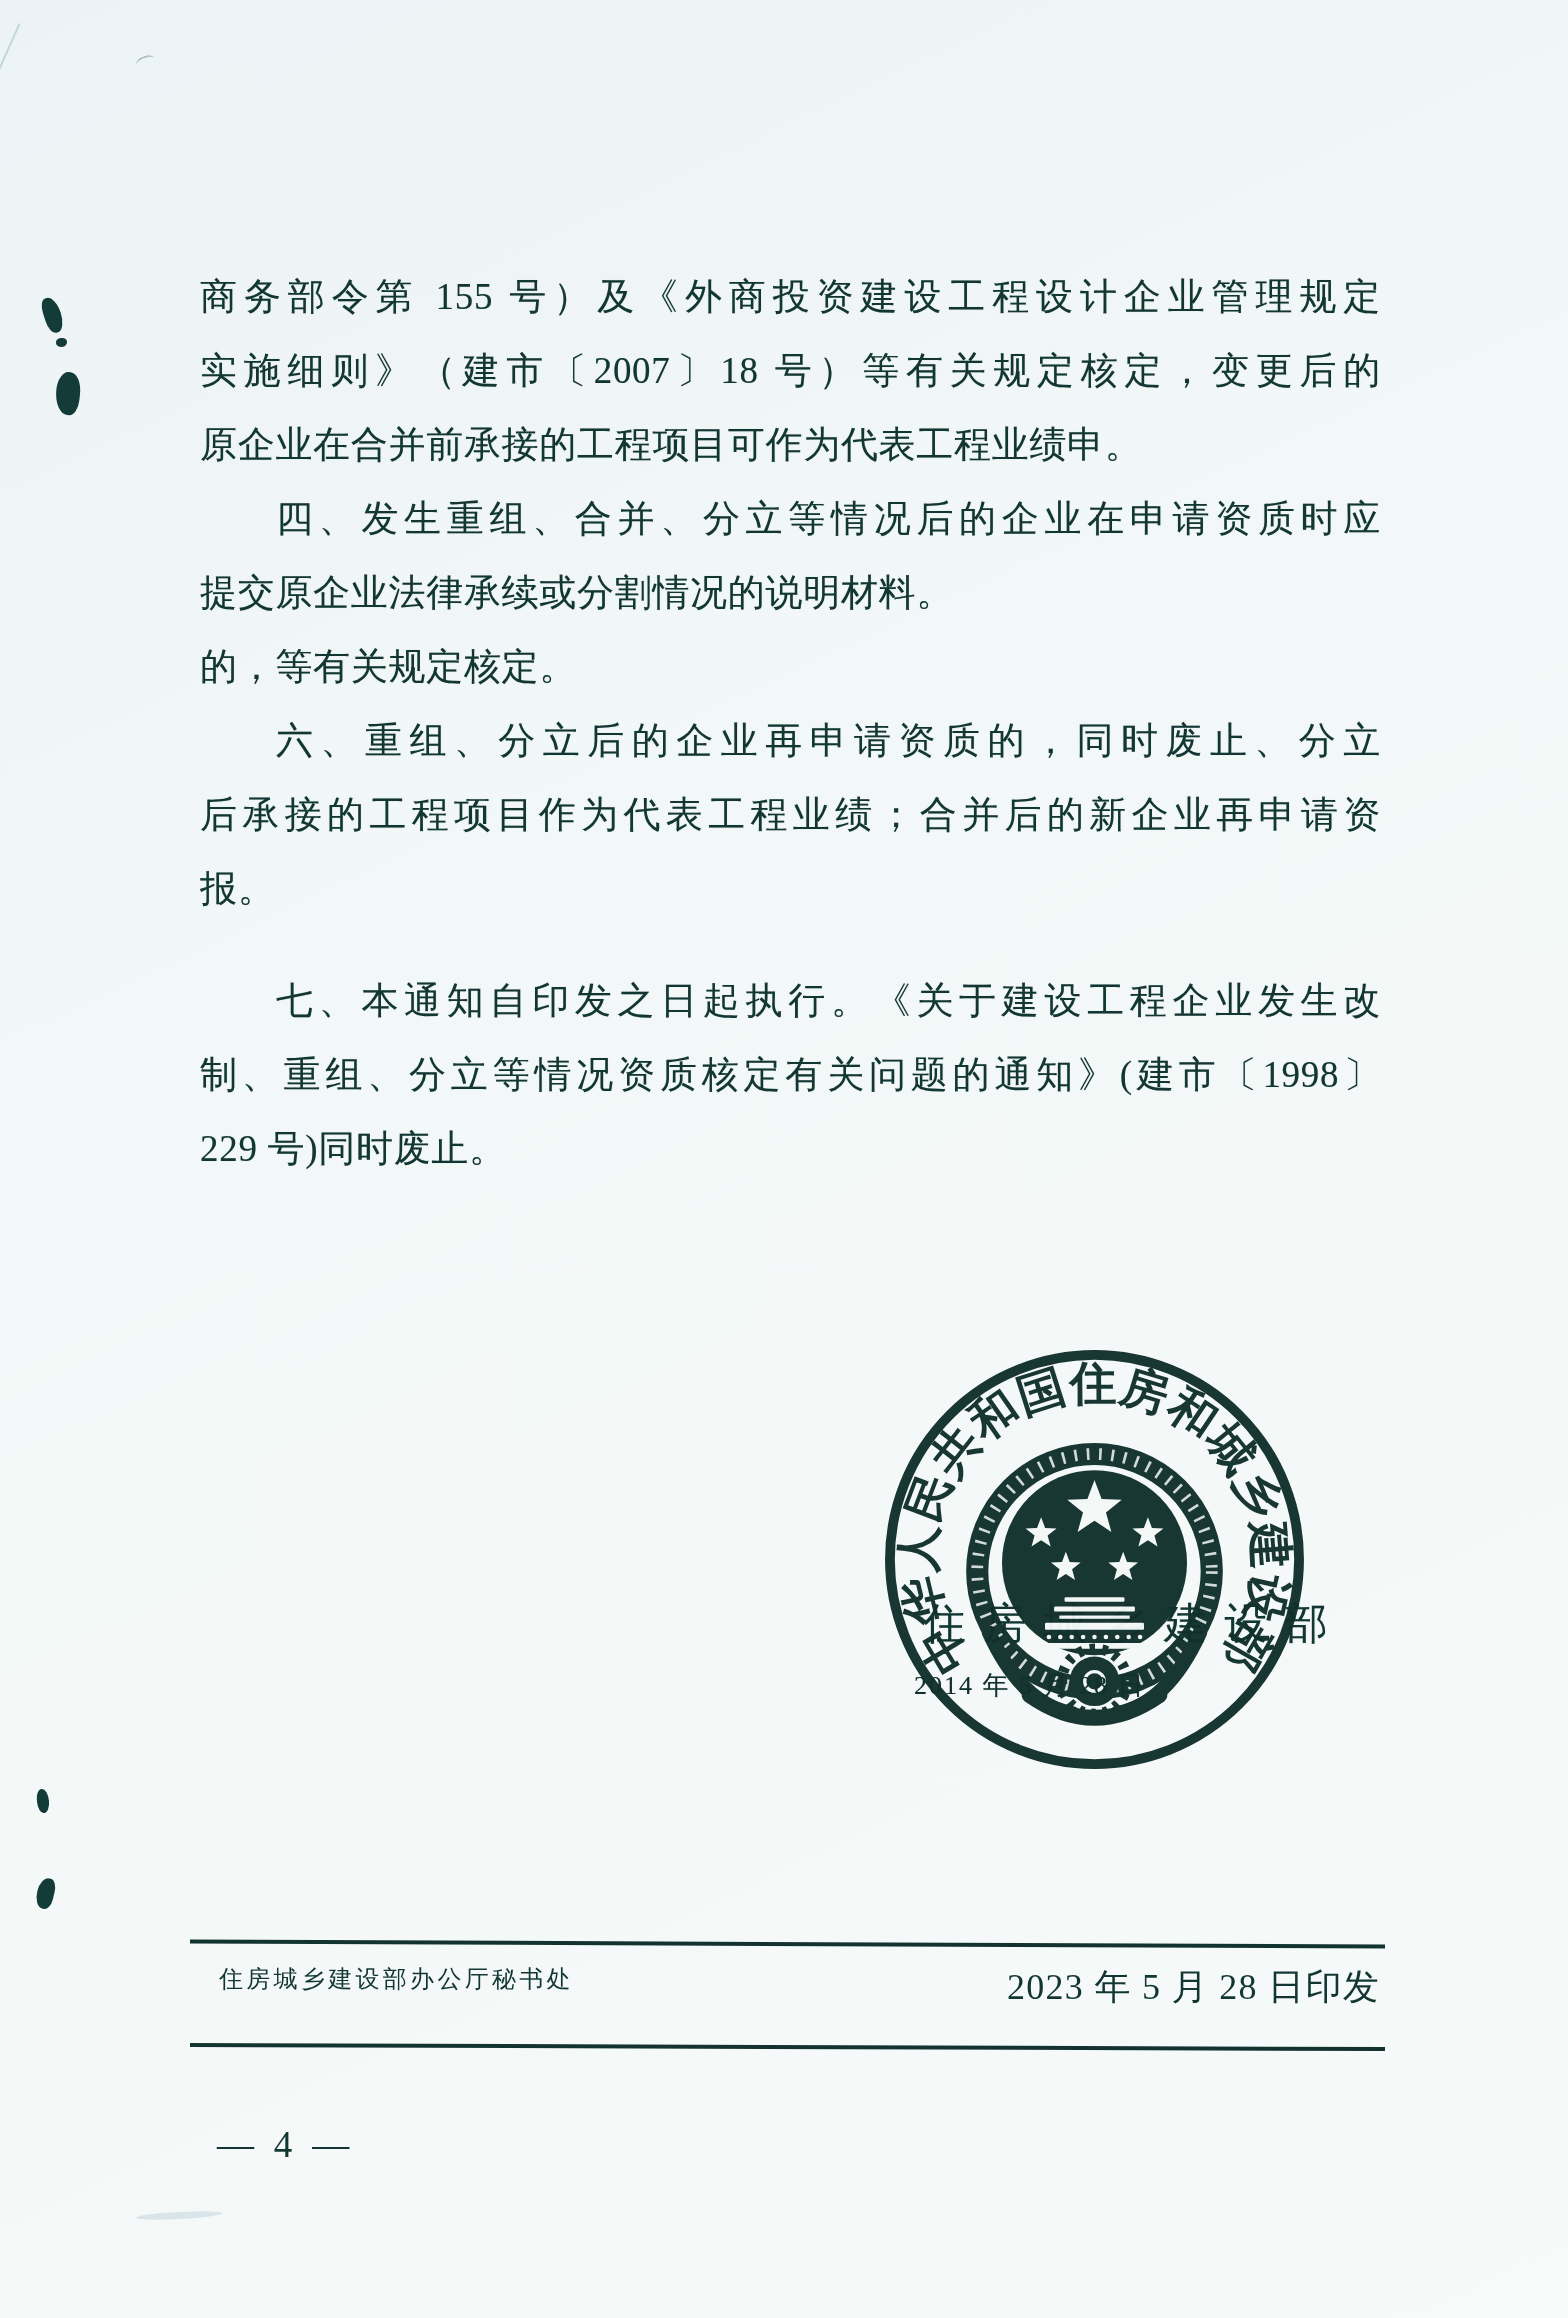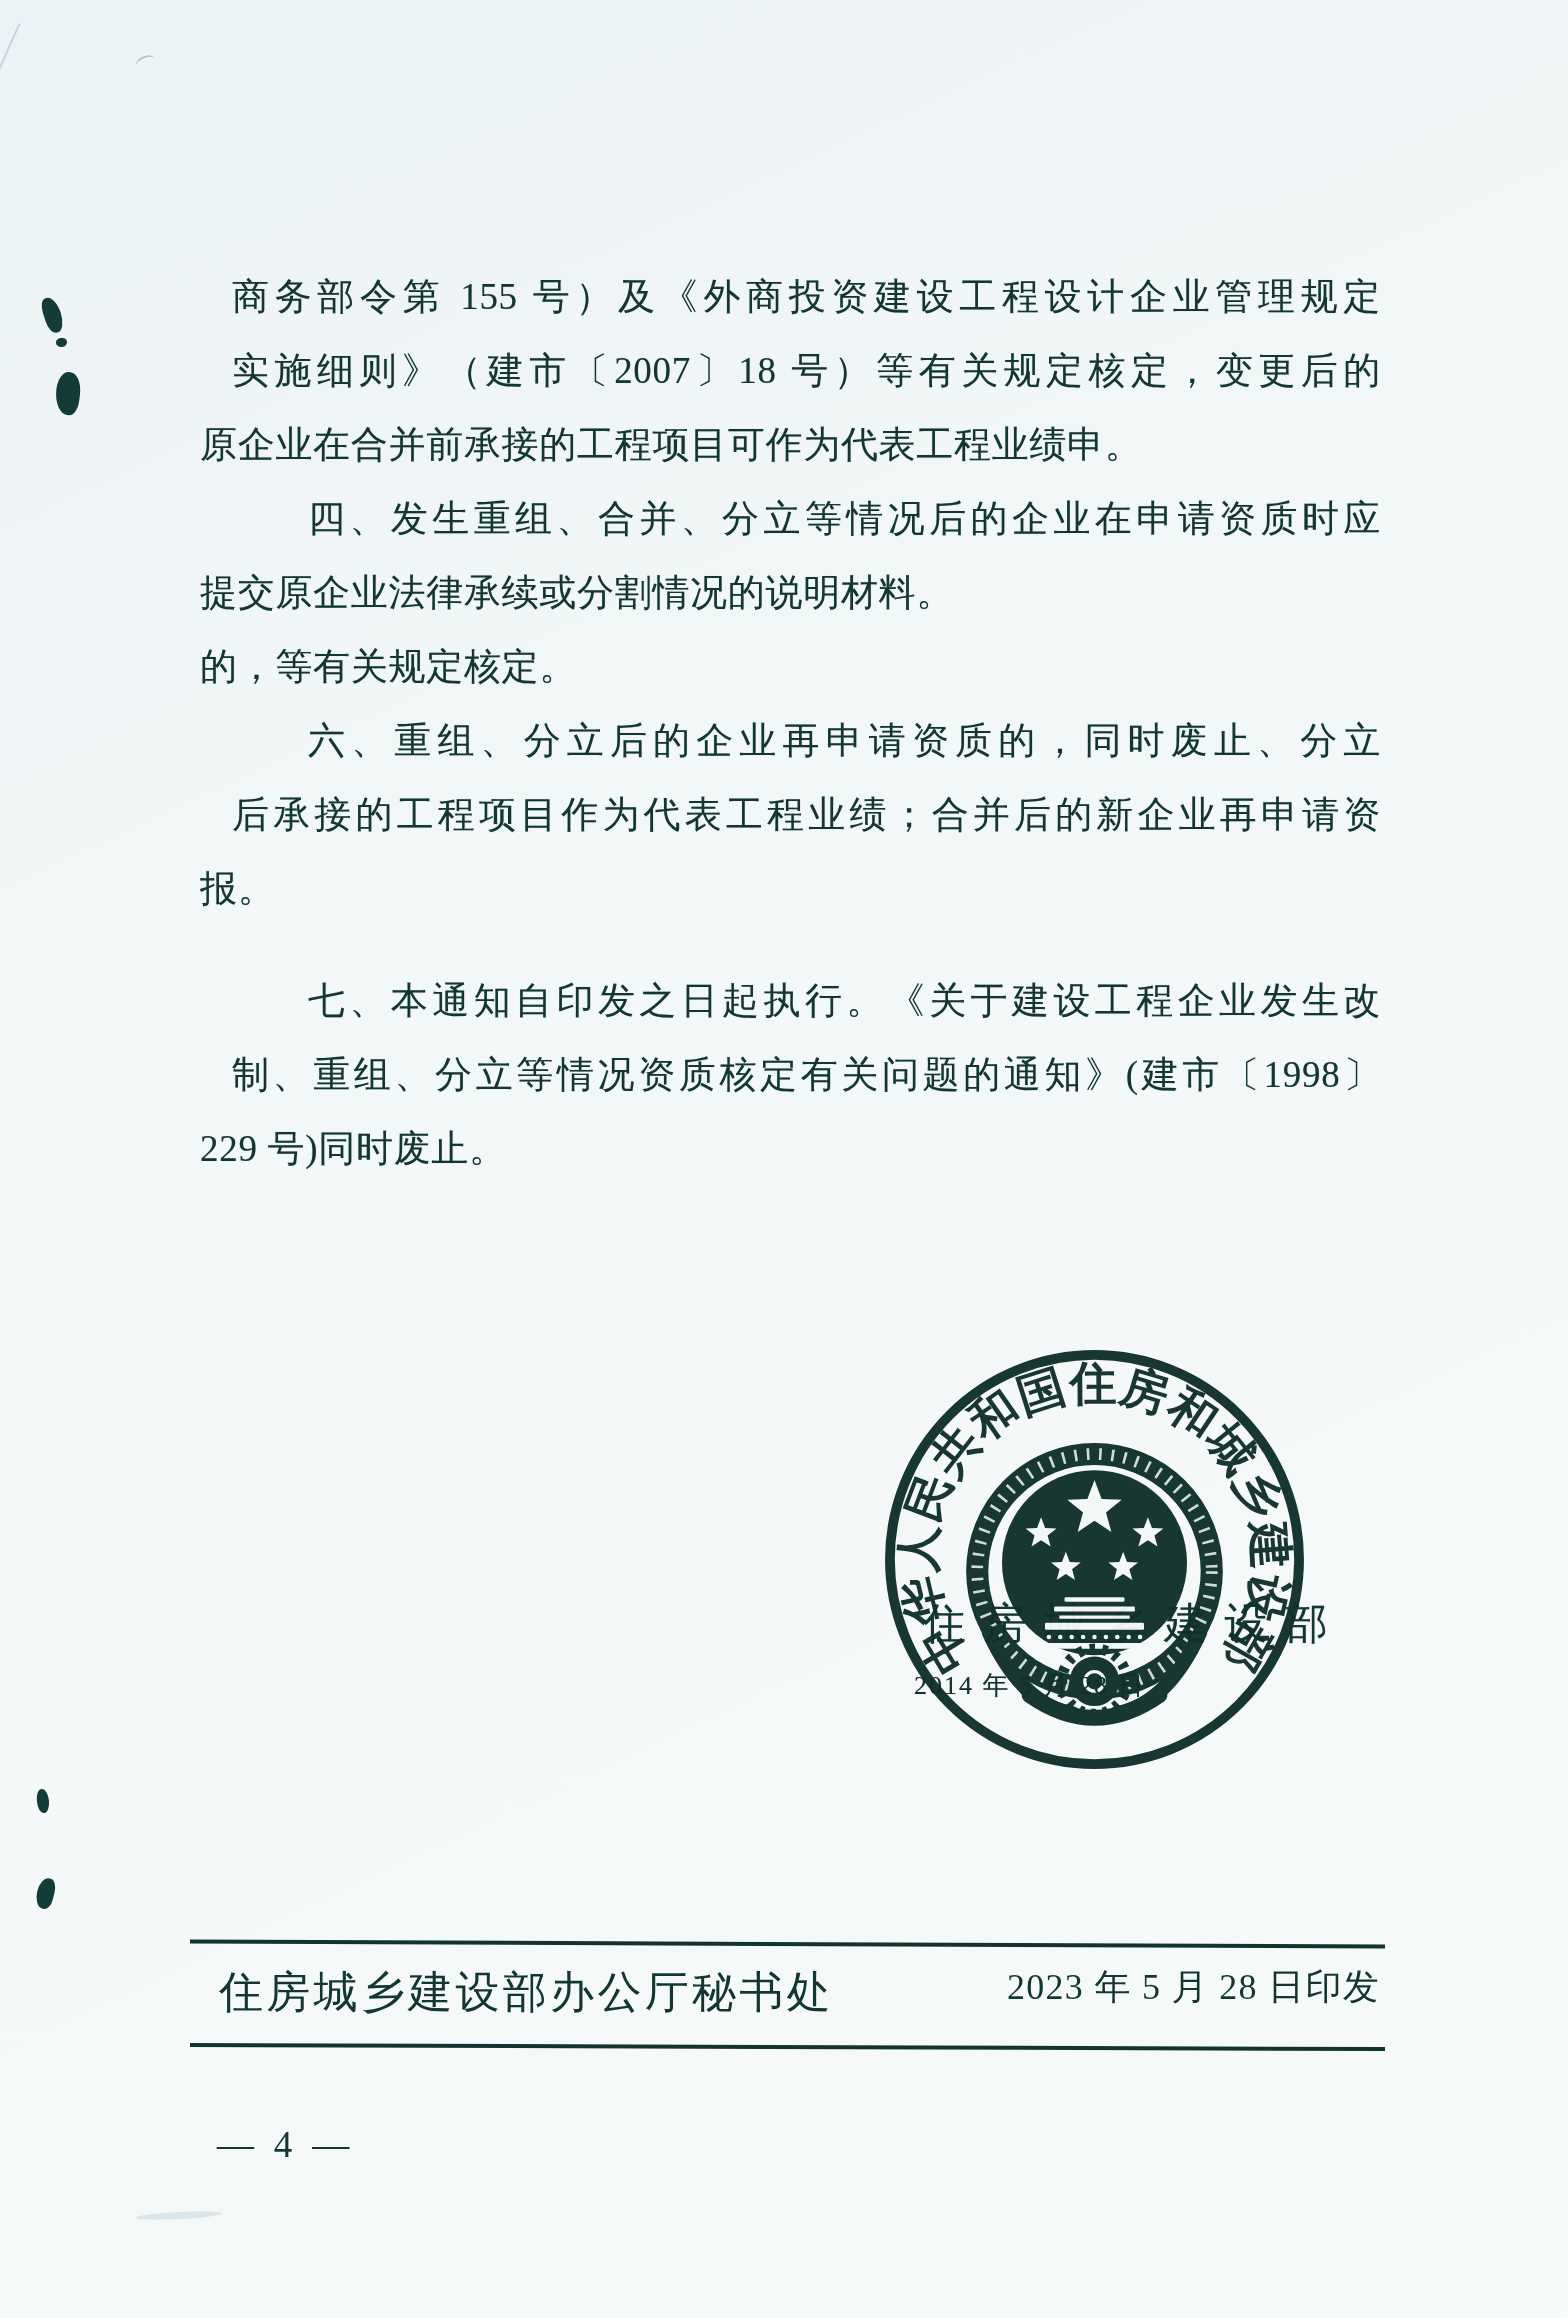--- a/index.html
+++ b/index.html
@@ -11,21 +11,21 @@
   }
   .page{position:absolute;inset:0;}
 
   
   .body-text{position:absolute;left:200px;top:260px;width:1181px;z-index:1;}
   .line{
     font-size:37px;line-height:74px;height:74px;
     letter-spacing:0.7px;color:#123733;
     text-shadow:0 0 0.7px rgba(18,55,51,.35);
   }
-  .line.justify{text-align:justify;text-align-last:justify;margin-left:32px;}
+  .line.justify{text-align:justify;text-align-last:justify;}
   .line.indent{text-indent:76px;}
   .line.gap{margin-top:38px;}
 
   
   .seal-issuer{
     position:absolute;left:923px;top:1595px;z-index:1;
     font-size:43px;letter-spacing:17.3px;white-space:nowrap;
     color:#123733;text-shadow:0 0 0.7px rgba(18,55,51,.4);
   }
   .seal-svg{position:absolute;left:873px;top:1338px;width:443px;height:443px;z-index:2;opacity:.97;}
@@ -33,21 +33,21 @@
     position:absolute;left:914px;top:1668px;z-index:3;
     font-size:26px;letter-spacing:2px;white-space:nowrap;
     color:#11302c;text-shadow:0 0 0.7px rgba(17,48,44,.4);
   }
 
   
   .footer-rule{position:absolute;left:190px;width:1195px;height:4px;background:#12332f;z-index:1;}
   .footer-rule.top{top:1942px;transform:rotate(.25deg);}
   .footer-rule.bottom{top:2045px;transform:rotate(.2deg);}
   .footer-left{
-    position:absolute;left:219px;top:1963px;font-size:44px;letter-spacing:3.3px;
+    position:absolute;left:219px;top:1963px;font-size:24px;letter-spacing:3.3px;
     white-space:nowrap;color:#123733;z-index:1;
   }
   .footer-right{
     position:absolute;right:188px;top:1963px;font-size:36px;letter-spacing:1.3px;
     white-space:nowrap;color:#123733;z-index:1;
   }
   .page-number{
     position:absolute;left:217px;top:2123px;font-size:37px;letter-spacing:5.3px;
     white-space:nowrap;color:#123733;z-index:1;
   }

